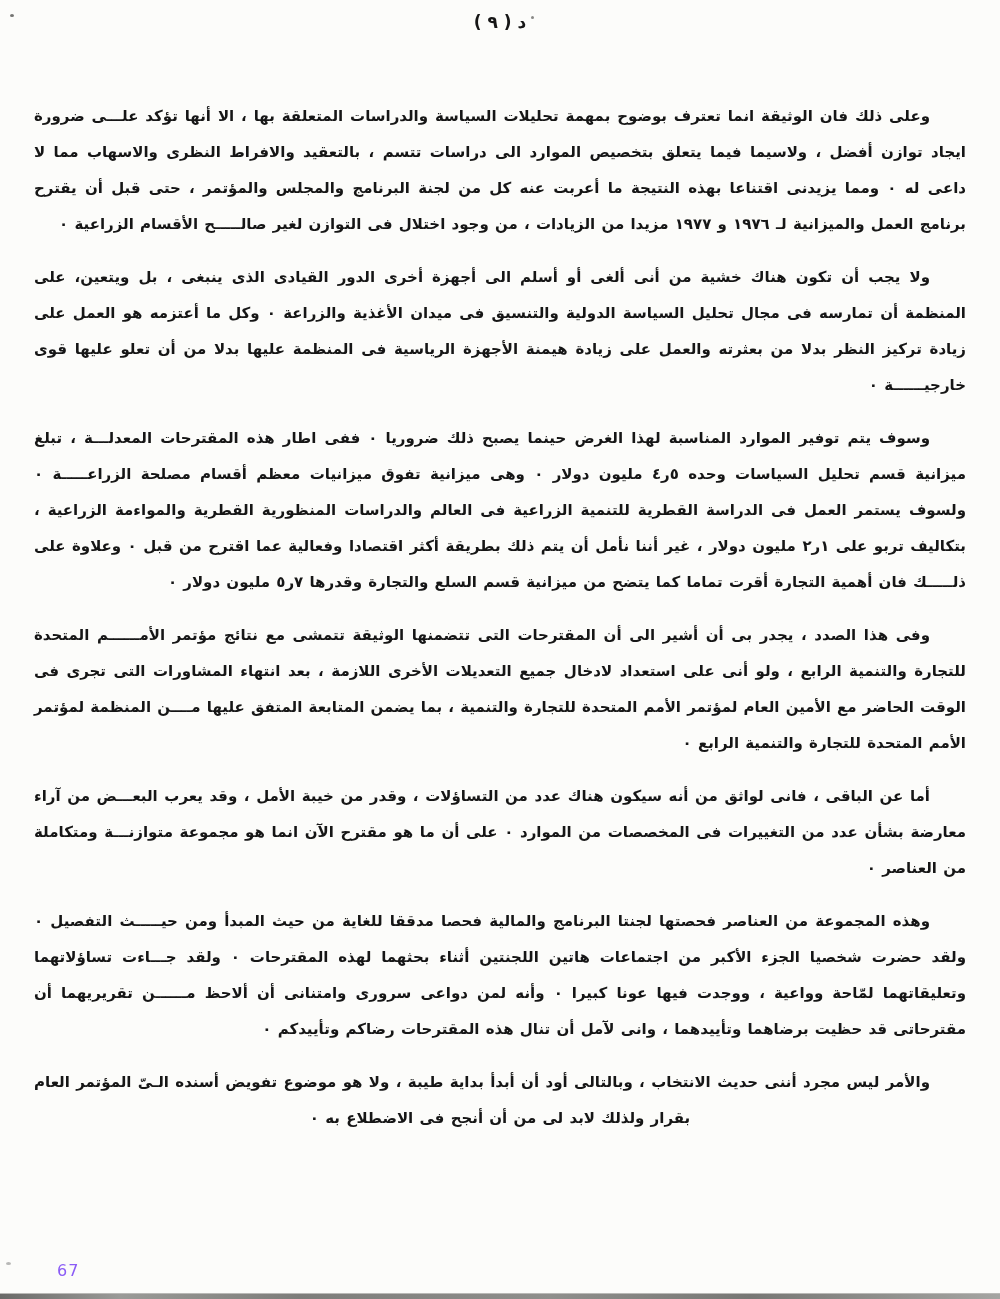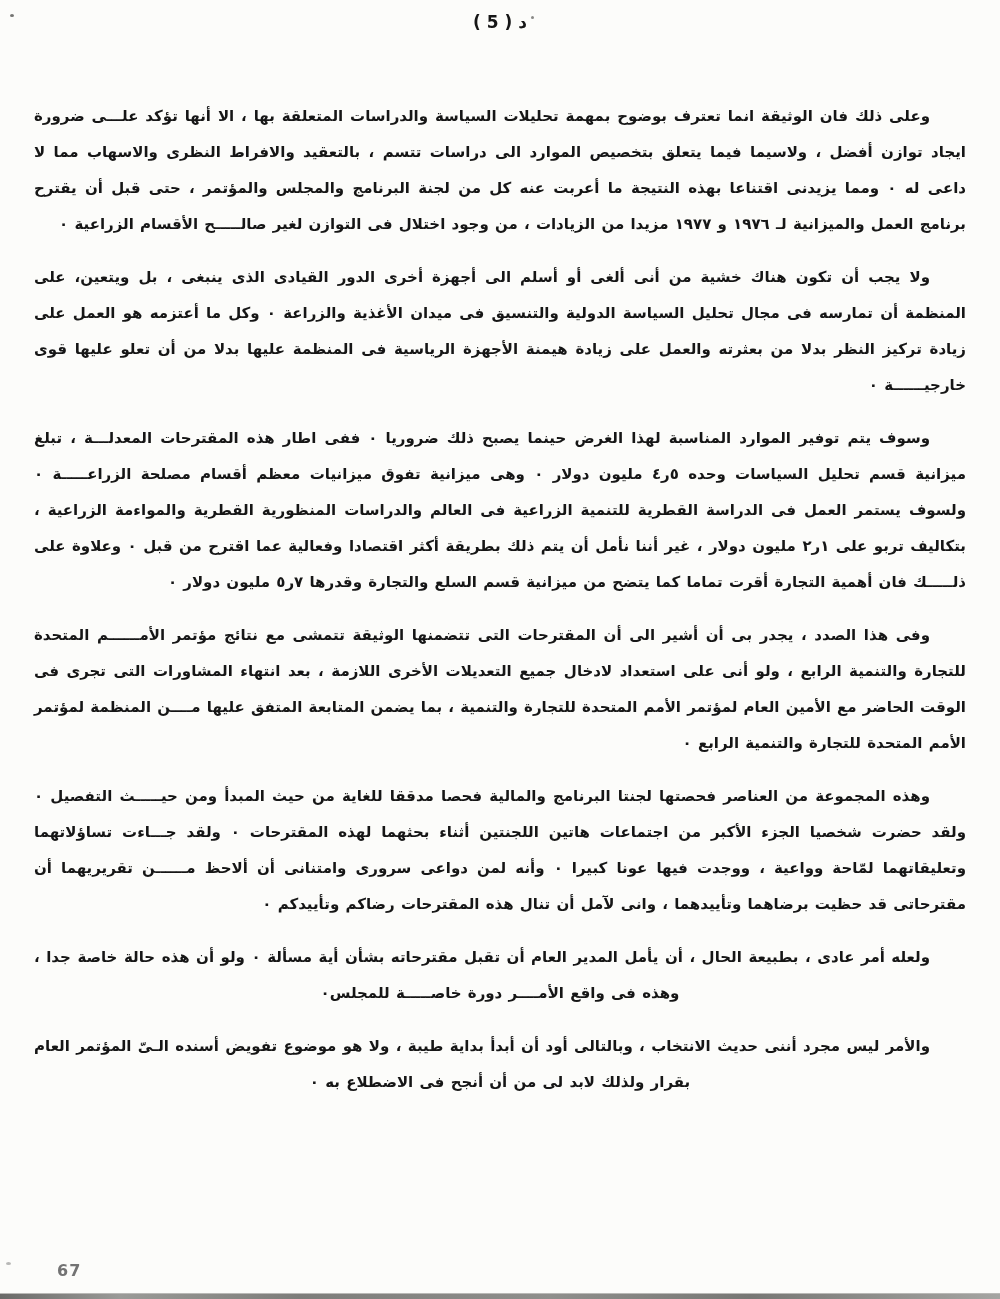--- a/index.html
+++ b/index.html
@@ -45,22 +45,22 @@
     word-spacing: 1px;
   }
   .body-text p.center-last {
     text-align-last: center;
   }
   .page-footer {
     position: absolute;
     left: 57px;
     top: 1261px;
     font-size: 16px;
-    font-weight: bold;
-    color: #737373;
+    font-weight: normal;
+    color: #8b5cf6;
     letter-spacing: 1px;
   }
   .scan-edge-bottom {
     position: absolute;
     left: 0;
     right: 0;
     bottom: 0;
     height: 5px;
     background: linear-gradient(to right,
       #6a6a68 0%, #9a9a97 12%, #7d7d7a 30%, #8f8f8c 55%, #777774 75%, #a5a5a2 100%);
@@ -73,29 +73,29 @@
   }
   .speck-1 { left: 10px;  top: 14px;   width: 4px; height: 3px; opacity: .7; }
   .speck-2 { left: 531px; top: 16px;   width: 3px; height: 3px; opacity: .6; }
   .speck-3 { left: 6px;   top: 1262px; width: 5px; height: 3px; opacity: .35; }
 </style>
 </head>
 <body>
 
 <div class="page">
 
-  <div class="page-header">د ( 5 )</div>
+  <div class="page-header">د ( ٩ )</div>
 
   <div class="body-text">
     <p>وعلى ذلك فان الوثيقة انما تعترف بوضوح بمهمة تحليلات السياسة والدراسات المتعلقة بها ، الا أنها تؤكد علـــى ضرورة ايجاد توازن أفضل ، ولاسيما فيما يتعلق بتخصيص الموارد الى دراسات تتسم ، بالتعقيد والافراط النظرى والاسهاب مما لا داعى له ٠ ومما يزيدنى اقتناعا بهذه النتيجة ما أعربت عنه كل من لجنة البرنامج والمجلس والمؤتمر ، حتى قبل أن يقترح برنامج العمل والميزانية لـ ١٩٧٦ و ١٩٧٧ مزيدا من الزيادات ، من وجود اختلال فى التوازن لغير صالـــــح الأقسام الزراعية ٠</p>
     <p>ولا يجب أن تكون هناك خشية من أنى ألغى أو أسلم الى أجهزة أخرى الدور القيادى الذى ينبغى ، بل ويتعين، على المنظمة أن تمارسه فى مجال تحليل السياسة الدولية والتنسيق فى ميدان الأغذية والزراعة ٠ وكل ما أعتزمه هو العمل على زيادة تركيز النظر بدلا من بعثرته والعمل على زيادة هيمنة الأجهزة الرياسية فى المنظمة عليها بدلا من أن تعلو عليها قوى خارجيــــــة ٠</p>
     <p>وسوف يتم توفير الموارد المناسبة لهذا الغرض حينما يصبح ذلك ضروريا ٠ ففى اطار هذه المقترحات المعدلـــة ، تبلغ ميزانية قسم تحليل السياسات وحده ٥ر٤ مليون دولار ٠ وهى ميزانية تفوق ميزانيات معظم أقسام مصلحة الزراعـــــة ٠ ولسوف يستمر العمل فى الدراسة القطرية للتنمية الزراعية فى العالم والدراسات المنظورية القطرية والمواءمة الزراعية ، بتكاليف تربو على ١ر٢ مليون دولار ، غير أننا نأمل أن يتم ذلك بطريقة أكثر اقتصادا وفعالية عما اقترح من قبل ٠ وعلاوة على ذلـــــك فان أهمية التجارة أقرت تماما كما يتضح من ميزانية قسم السلع والتجارة وقدرها ٧ر٥ مليون دولار ٠</p>
     <p>وفى هذا الصدد ، يجدر بى أن أشير الى أن المقترحات التى تتضمنها الوثيقة تتمشى مع نتائج مؤتمر الأمــــــم المتحدة للتجارة والتنمية الرابع ، ولو أنى على استعداد لادخال جميع التعديلات الأخرى اللازمة ، بعد انتهاء المشاورات التى تجرى فى الوقت الحاضر مع الأمين العام لمؤتمر الأمم المتحدة للتجارة والتنمية ، بما يضمن المتابعة المتفق عليها مــــن المنظمة لمؤتمر الأمم المتحدة للتجارة والتنمية الرابع ٠</p>
+    <p>أما عن الباقى ، فانى لواثق من أنه سيكون هناك عدد من التساؤلات ، وقدر من خيبة الأمل ، وقد يعرب البعـــض من آراء معارضة بشأن عدد من التغييرات فى المخصصات من الموارد ٠ على أن ما هو مقترح الآن انما هو مجموعة متوازنـــة ومتكاملة من العناصر ٠</p>
     <p>وهذه المجموعة من العناصر فحصتها لجنتا البرنامج والمالية فحصا مدققا للغاية من حيث المبدأ ومن حيـــــث التفصيل ٠ ولقد حضرت شخصيا الجزء الأكبر من اجتماعات هاتين اللجنتين أثناء بحثهما لهذه المقترحات ٠ ولقد جـــاءت تساؤلاتهما وتعليقاتهما لمّاحة وواعية ، ووجدت فيها عونا كبيرا ٠ وأنه لمن دواعى سرورى وامتنانى أن ألاحظ مــــــن تقريريهما أن مقترحاتى قد حظيت برضاهما وتأييدهما ، وانى لآمل أن تنال هذه المقترحات رضاكم وتأييدكم ٠</p>
-    <p class="center-last">ولعله أمر عادى ، بطبيعة الحال ، أن يأمل المدير العام أن تقبل مقترحاته بشأن أية مسألة ٠ ولو أن هذه حالة خاصة جدا ، وهذه فى واقع الأمــــر دورة خاصـــــة للمجلس٠</p>
     <p class="center-last">والأمر ليس مجرد أننى حديث الانتخاب ، وبالتالى أود أن أبدأ بداية طيبة ، ولا هو موضوع تفويض أسنده الـىّ المؤتمر العام بقرار ولذلك لابد لى من أن أنجح فى الاضطلاع به ٠</p>
   </div>
 
   <div class="page-footer">67</div>
 
   <span class="scan-speck speck-1"></span>
   <span class="scan-speck speck-2"></span>
   <span class="scan-speck speck-3"></span>
   <div class="scan-edge-bottom"></div>
 

